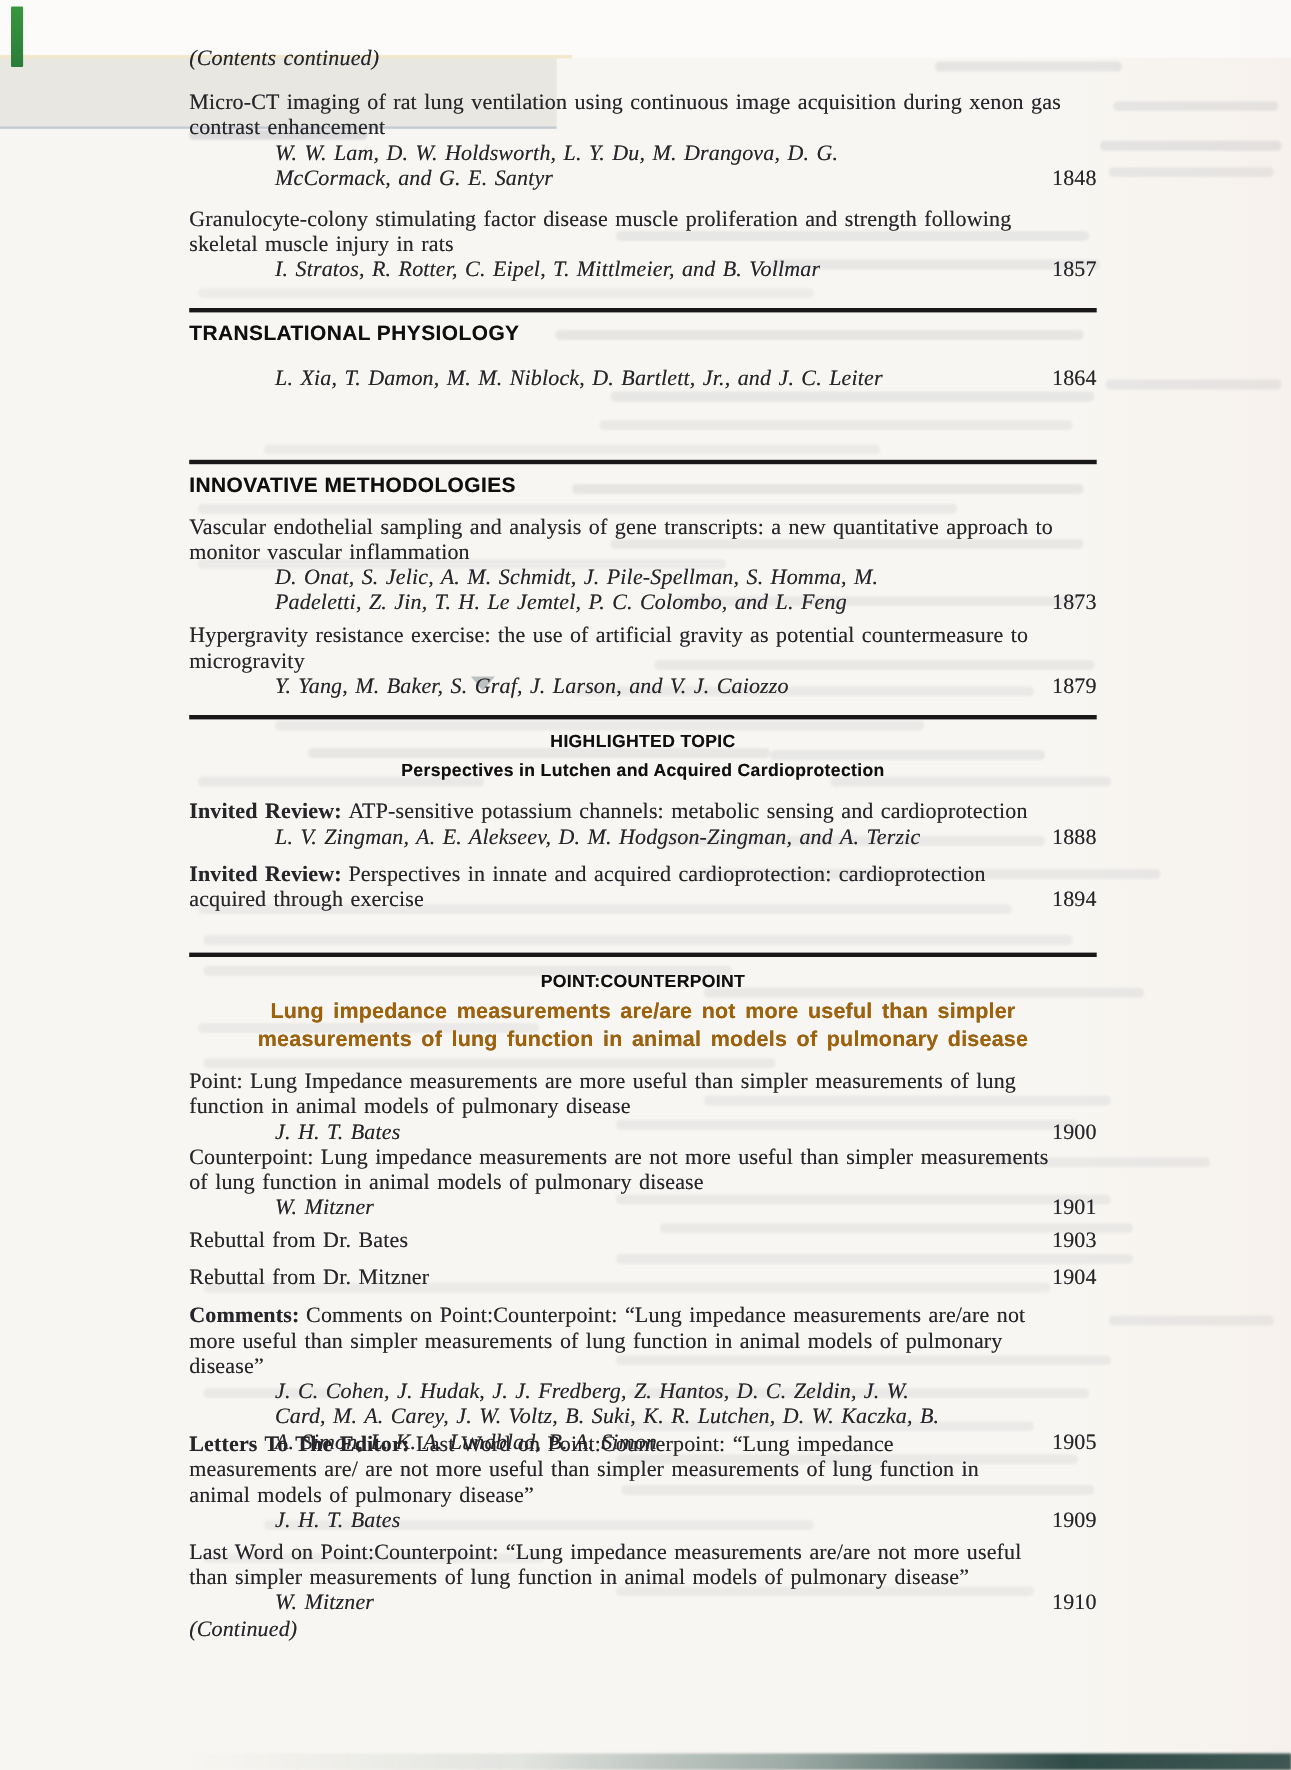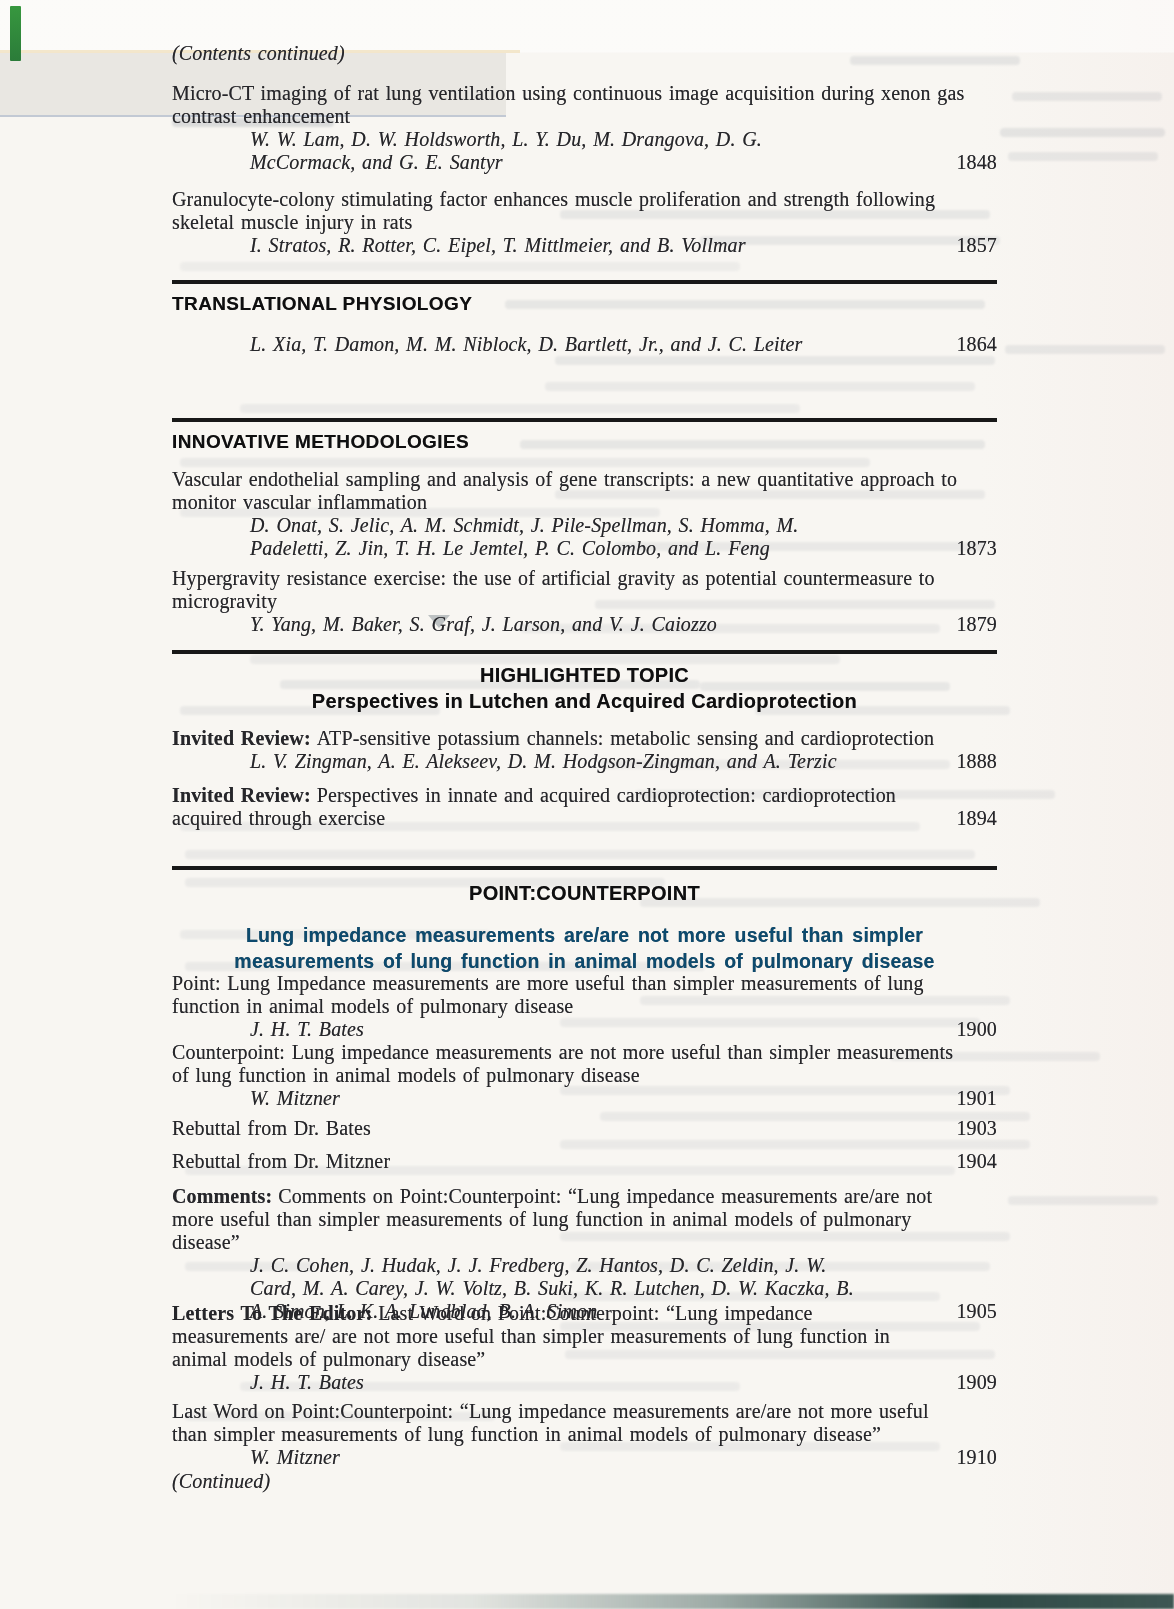--- a/index.html
+++ b/index.html
@@ -33,25 +33,25 @@
   .entry p{margin:0;}
   .entry .t{padding-right:28px;}
   .entry .t-narrow{padding-right:95px;}
   .entry .a{padding-left:78px;padding-right:140px;font-style:italic;}
   .entry .n{position:absolute;right:0;bottom:0;font-style:normal;line-height:23px;}
   .lead{font-weight:bold;margin-right:6px;}
   .rule{height:4px;background:#181818;}
   .shdr{font-family:"Liberation Sans", sans-serif;font-weight:bold;font-size:19px;
         letter-spacing:.4px;color:#0f0f10;text-shadow:0 0 .4px rgba(0,0,0,.5);}
   .center{text-align:center;}
-  .topic-h{font-family:"Liberation Sans", sans-serif;font-weight:bold;font-size:20px;
+  .topic-h{font-family:"Liberation Sans", sans-serif;font-weight:bold;font-size:16px;
            color:#0f0f10;line-height:26px;letter-spacing:.3px;text-shadow:0 0 .4px rgba(0,0,0,.5);}
   .pcp-sub{font-family:"Liberation Sans", sans-serif;font-weight:bold;font-size:19.5px;
-           color:#0c4a6e;line-height:26px;word-spacing:3px;letter-spacing:.2px;
-           text-shadow:0 0 .4px rgba(0,0,0,.5);margin-top:16px;}
+           color:#a16207;line-height:26px;word-spacing:3px;letter-spacing:.2px;
+           text-shadow:0 0 .4px rgba(0,0,0,.5);}
   .right{}
 </style>
 </head>
 <body>
 
 <div class="artifact" id="cream-line"></div>
 <div class="artifact" id="scan-band"></div>
 <div class="artifact" id="green-strip"></div>
 <div class="artifact" id="bottom-band"></div>
 <div class="artifact" id="print-smudge"></div>
@@ -109,21 +109,21 @@
   </div>
 
 <div class="blk txt italic" style="top:42px">(Contents continued)</div>
 
 <div class="blk txt entry" style="top:82px">
   <p class="t">Micro-CT imaging of rat lung ventilation using continuous image acquisition during xenon gas contrast enhancement</p>
   <p class="a">W. W. Lam, D. W. Holdsworth, L. Y. Du, M. Drangova, D. G. McCormack, and G. E. Santyr</p>
   <span class="n">1848</span>
 </div>
 <div class="blk txt entry" style="top:188px">
-  <p class="t">Granulocyte-colony stimulating factor enhances muscle proliferation and strength following skeletal muscle injury in rats</p>
+  <p class="t">Granulocyte-colony stimulating factor disease muscle proliferation and strength following skeletal muscle injury in rats</p>
   <p class="a">I. Stratos, R. Rotter, C. Eipel, T. Mittlmeier, and B. Vollmar</p>
   <span class="n">1857</span>
 </div>
 
 <div class="blk rule" style="top:280px"></div>
 <div class="blk shdr" style="top:293px">TRANSLATIONAL PHYSIOLOGY</div>
 <div class="blk txt entry" style="top:333px">
   <p class="a">L. Xia, T. Damon, M. M. Niblock, D. Bartlett, Jr., and J. C. Leiter</p>
   <span class="n">1864</span>
 </div>

